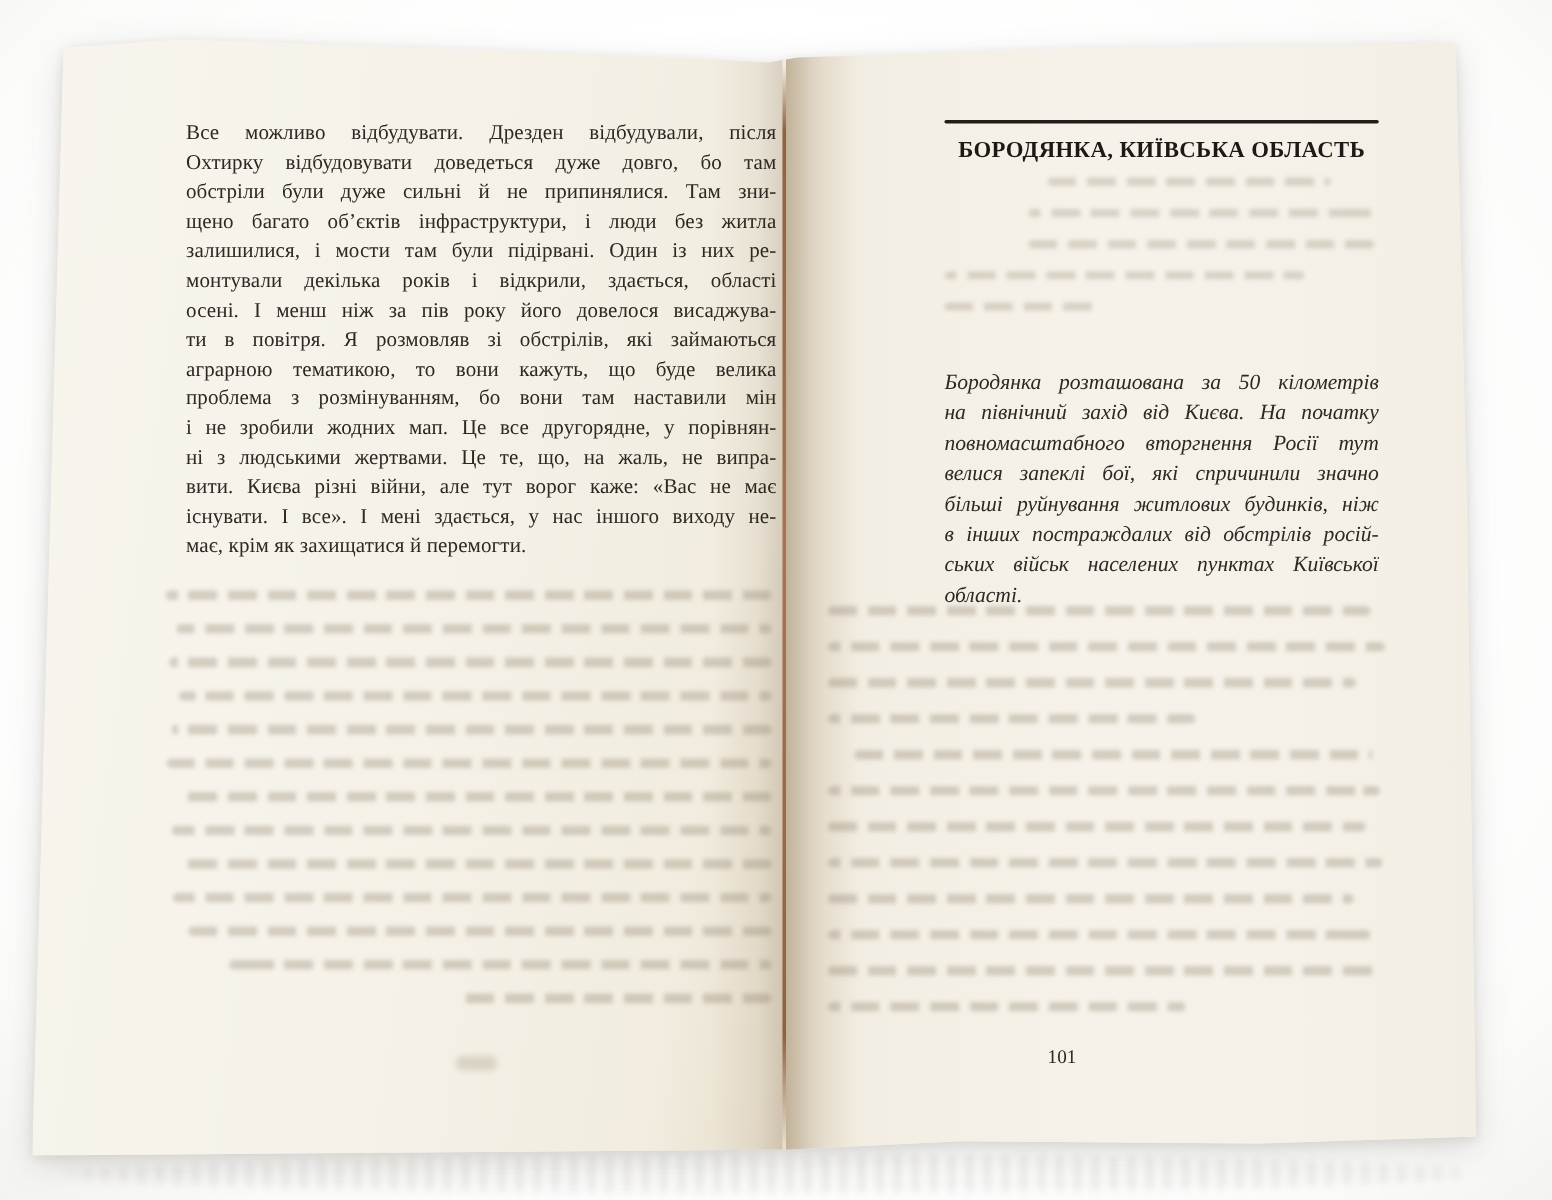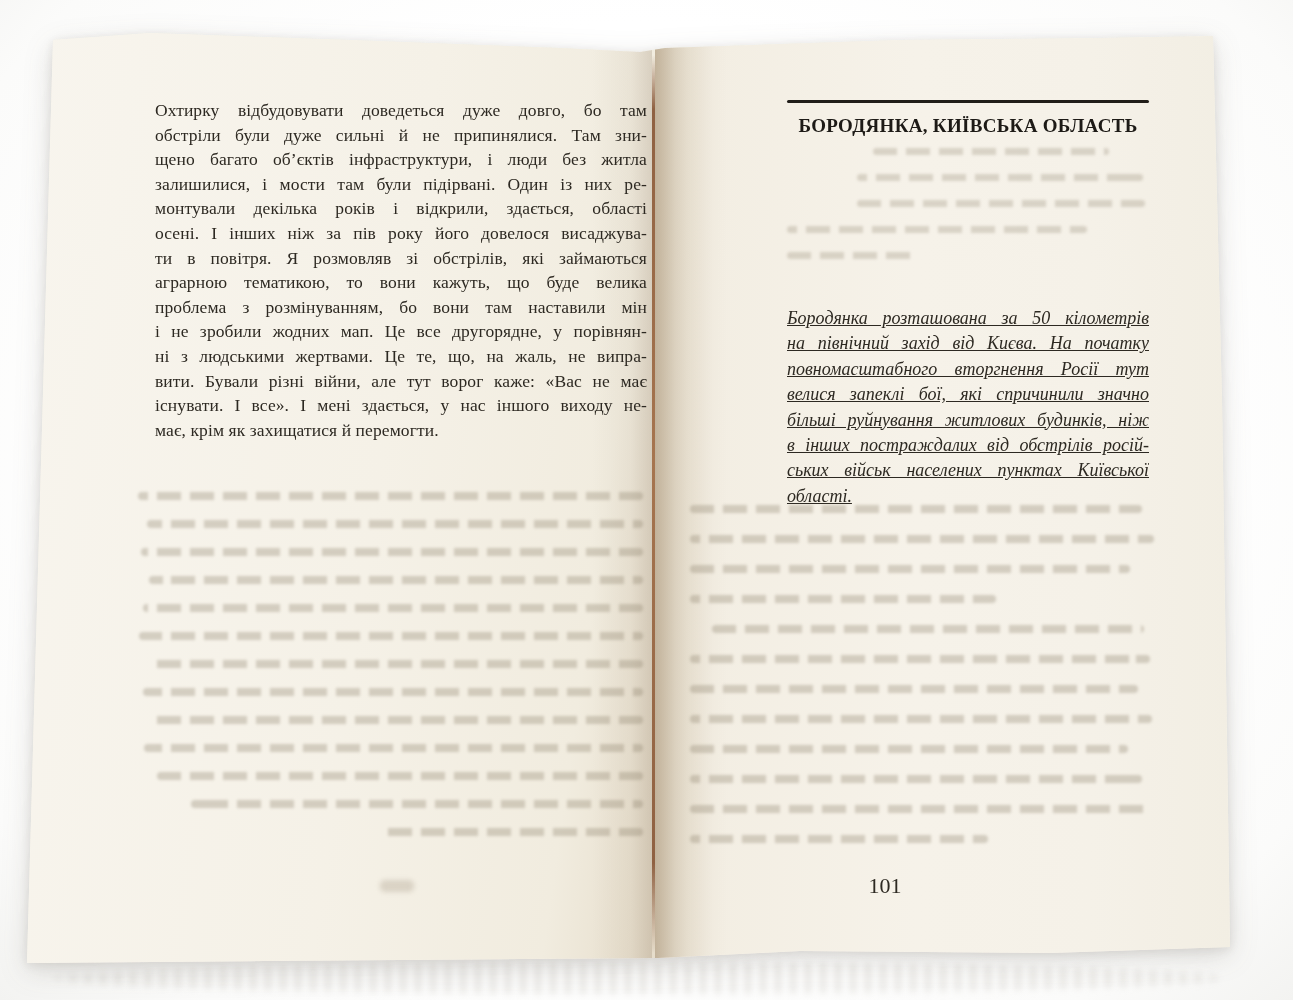--- a/index.html
+++ b/index.html
@@ -73,25 +73,25 @@
     background: #211e19; border-radius: 2px;
   }
   .chapter-title {
     position: absolute; left: 767px; top: 90px; width: 362px; margin: 0;
     text-align: center; font-size: 19px; font-weight: 700;
     letter-spacing: 0.3px; color: #1d1a16; white-space: nowrap;
   }
 
   .intro { left: 767px; top: 281px; width: 362px; font-size: 18px; line-height: 25.4px;
     font-style: italic; }
-  .intro .tline { height: 25.4px; text-decoration: underline; }
+  .intro .tline { height: 25.4px; }
 
   .pageno {
     position: absolute; left: 815px; top: 848px; width: 100px;
-    text-align: center; font-size: 22px; color: #2d2922;
+    text-align: center; font-size: 16px; color: #2d2922;
   }
 
   
   .ghost { position: absolute; }
   .gline {
     height: 8px; border-radius: 4px;
     background: repeating-linear-gradient(90deg,
       rgba(138,126,104,0.32) 0 24px, rgba(138,126,104,0) 24px 33px);
     filter: blur(1.7px);
   }
@@ -116,32 +116,33 @@
   <div class="book-wrap">
     <div class="book">
 
       <div class="page left"></div>
       <div class="page right"></div>
       <div class="gutter-shade-left"></div>
       <div class="gutter-shade-right"></div>
       <div class="gutter-line"></div>
 
       <div class="textblock left-text">
+          <div class="tline">Все можливо відбудувати. Дрезден відбудували, після</div>
           <div class="tline">Охтирку відбудовувати доведеться дуже довго, бо там</div>
           <div class="tline">обстріли були дуже сильні й не припинялися. Там зни-</div>
           <div class="tline">щено багато об’єктів інфраструктури, і люди без житла</div>
           <div class="tline">залишилися, і мости там були підірвані. Один із них ре-</div>
           <div class="tline">монтували декілька років і відкрили, здається, області</div>
-          <div class="tline">осені. І інших ніж за пів року його довелося висаджува-</div>
+          <div class="tline">осені. І менш ніж за пів року його довелося висаджува-</div>
           <div class="tline">ти в повітря. Я розмовляв зі обстрілів, які займаються</div>
           <div class="tline">аграрною тематикою, то вони кажуть, що буде велика</div>
           <div class="tline">проблема з розмінуванням, бо вони там наставили мін</div>
           <div class="tline">і не зробили жодних мап. Це все другорядне, у порівнян-</div>
           <div class="tline">ні з людськими жертвами. Це те, що, на жаль, не випра-</div>
-          <div class="tline">вити. Бували різні війни, але тут ворог каже: «Вас не має</div>
+          <div class="tline">вити. Києва різні війни, але тут ворог каже: «Вас не має</div>
           <div class="tline">існувати. І все». І мені здається, у нас іншого виходу не-</div>
           <div class="tline lastline">має, крім як захищатися й перемогти.</div>
         </div>
 
       <div class="ghost ghost-left">
           <div class="gline" style="width: 505px;"></div>
           <div class="gline" style="width: 496px;"></div>
           <div class="gline" style="width: 502px;"></div>
           <div class="gline" style="width: 494px;"></div>
           <div class="gline" style="width: 500px;"></div>

